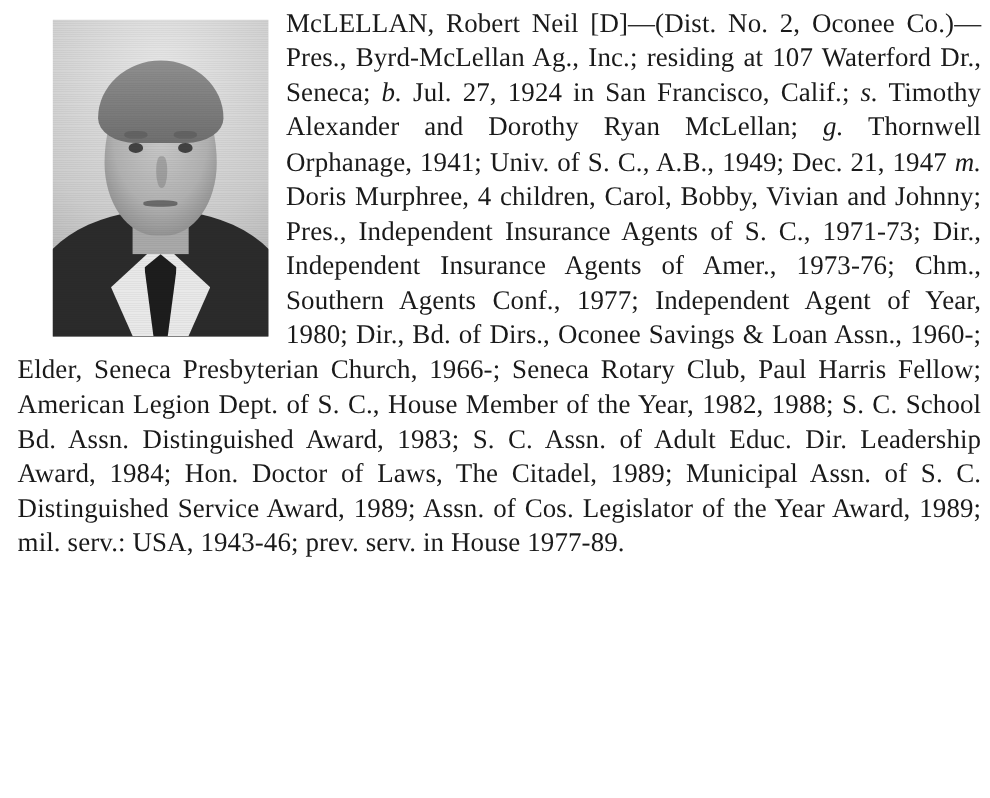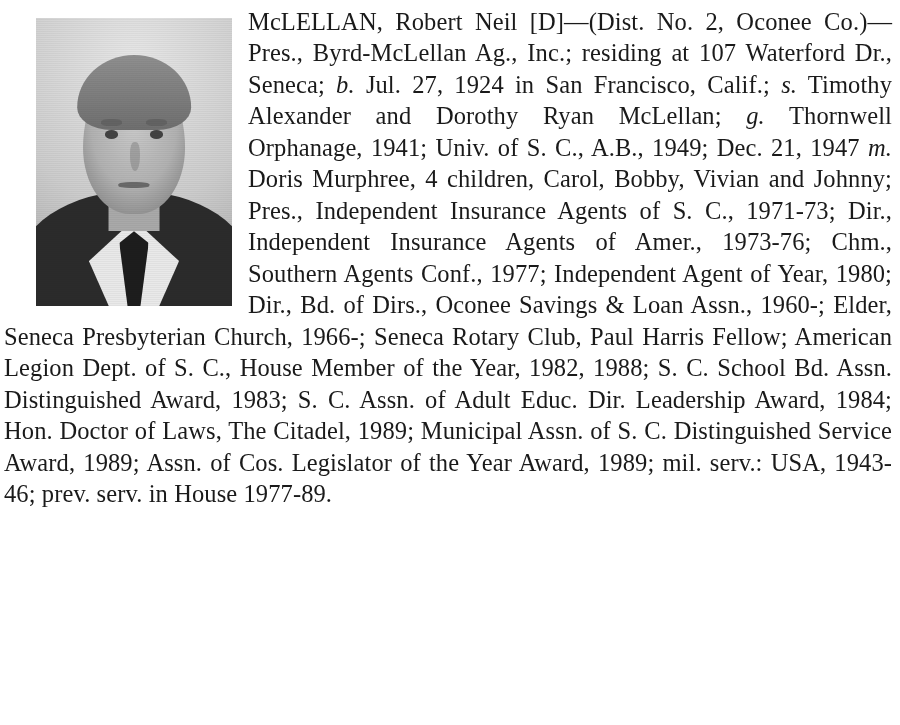--- a/index.html
+++ b/index.html
@@ -12,21 +12,21 @@
     background: #ffffff;
     font-family: "Liberation Serif", serif;
     color: #1a1a1a;
     overflow: hidden;
   }
   .page {
     position: relative;
     width: 900px;
     height: 678px;
     box-sizing: border-box;
-    padding: 6px 8px 0 4px;
+    padding: 6px 8px 0 16px;
   }
   .portrait {
     float: left;
     width: 196px;
     height: 288px;
     margin: 12px 16px 4px 32px;
     background: linear-gradient(180deg, #d9d9d6 0%, #cfcfcb 45%, #b9b9b4 100%);
     position: relative;
     overflow: hidden;
     filter: grayscale(100%);

